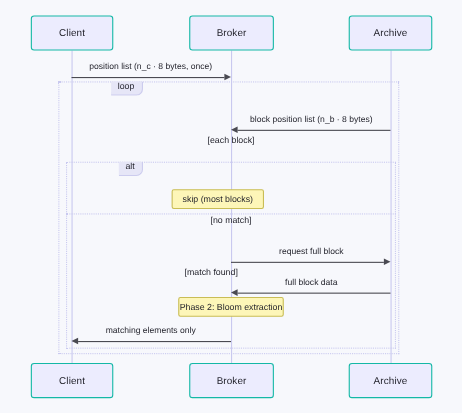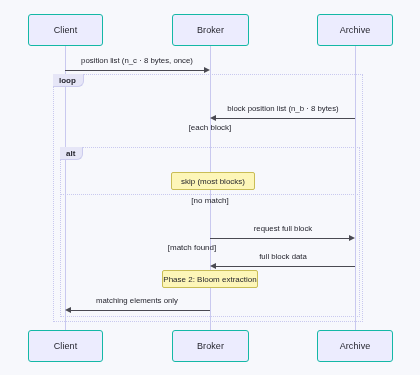--- a/index.html
+++ b/index.html
@@ -50,25 +50,25 @@
   }
   .fragment-tab {
     position: absolute;
     height: 12px;
     background: #e6e6f7;
     border: 1px solid #ccccee;
     border-top: none;
     border-left: none;
     border-radius: 0 0 6px 0;
     display: flex;
-    align-items: center;
     padding: 0 7px 0 6px;
     font-size: 8px;
-    font-weight: bold;
+    font-weight: normal;
     color: #1f1f28;
+    margin-left: 48px;
   }
   .fragment-cond {
     position: absolute;
     font-size: 8px;
     color: #25252e;
     text-align: center;
     white-space: nowrap;
     transform: translateX(-50%);
     margin-top: 46px;
   }
@@ -162,21 +162,21 @@
   <div class="arrowhead right" style="left:349px; top:234.5px;"></div>
 
   <div class="msg-label" style="left:283px; top:252px;">full block data</div>
   <div class="msg-line" style="left:216px; top:266px; width:139px;"></div>
   <div class="arrowhead left" style="left:210px; top:262.5px;"></div>
 
   <div class="msg-label" style="left:137px; top:296px;">matching elements only</div>
   <div class="msg-line" style="left:71px; top:310px; width:139px;"></div>
   <div class="arrowhead left" style="left:65px; top:306.5px;"></div>
 
-  <div class="note-box" style="left:213px; top:172px; width:84px; height:18px;">
+  <div class="note-box" style="left:198px; top:172px; width:84px; height:18px;">
     <span>skip (most blocks)</span>
   </div>
   <div class="note-box" style="left:210px; top:270px; width:96px; height:18px;">
     <span>Phase 2: Bloom extraction</span>
   </div>
 
   <div class="participant-box" style="left:28px; top:330px; width:75px; height:32px;">
     <span>Client</span>
   </div>
   <div class="participant-box" style="left:172px; top:330px; width:77px; height:32px;">

